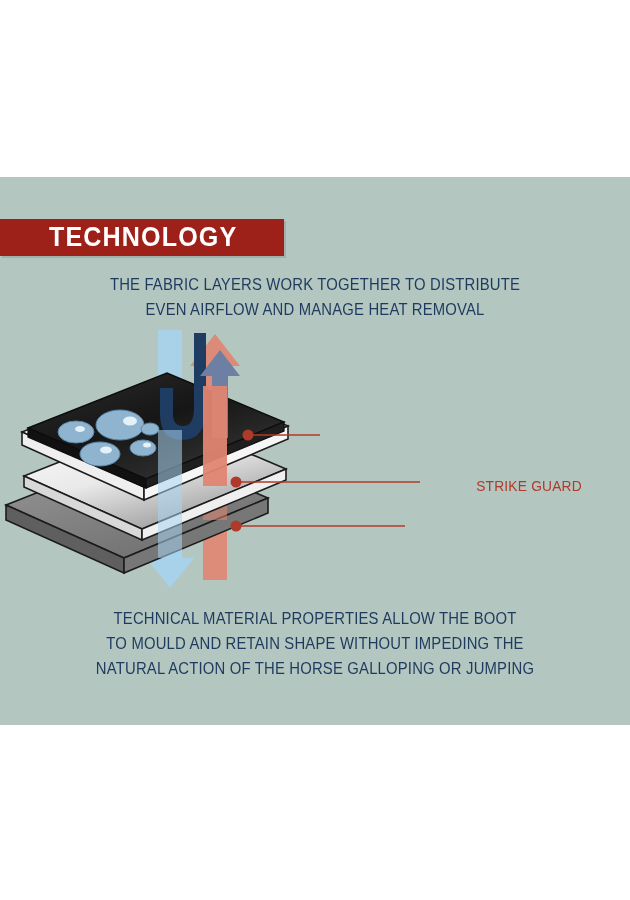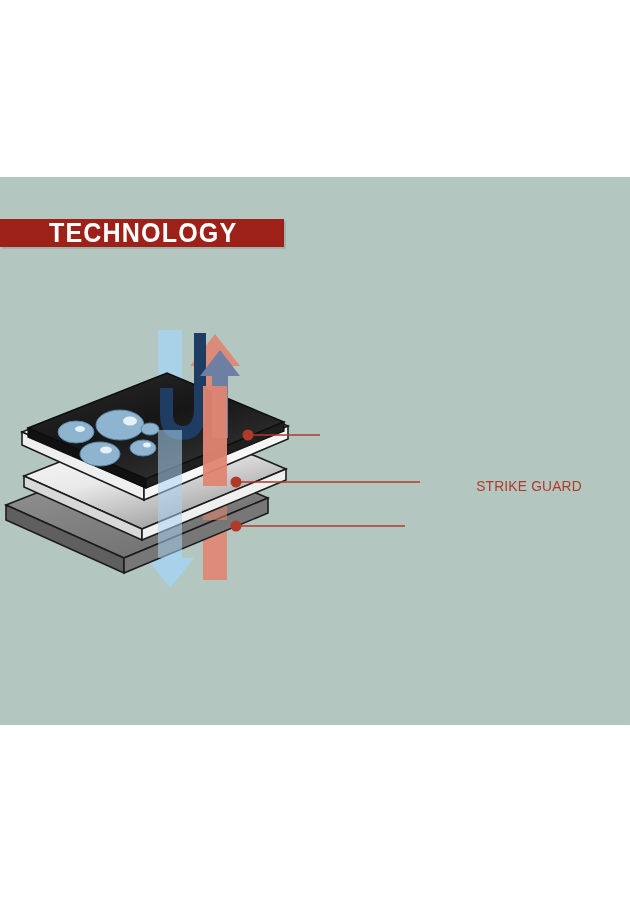--- a/index.html
+++ b/index.html
@@ -14,21 +14,21 @@
   
   #bg-panel {
     position:absolute; left:0; top:177px;
     width:630px; height:548px;
     background:#b3c6bf;
   }
 
   
   #banner {
     position:absolute; left:0; top:219px;
-    width:284px; height:28px;
+    width:284px; height:37px;
     background:#9e2119;
     display:flex; align-items:center;
     box-shadow:2px 2px 0 rgba(0,0,0,0.10);
   }
   #banner-text {
     color:#ffffff;
     font-size:27px;
     font-weight:bold;
     letter-spacing:1.2px;
     transform:scaleX(0.93);
@@ -77,20 +77,24 @@
 <body>
 
 <div id="page">
 
   <div id="bg-panel"></div>
 
   <div id="banner">
     <div id="banner-text">TECHNOLOGY</div>
   </div>
 
+  <div id="headline" class="copy">
+    <span>THE FABRIC LAYERS WORK TOGETHER TO DISTRIBUTE</span>
+    <span>EVEN AIRFLOW AND MANAGE HEAT REMOVAL</span>
+  </div>
 
   <div id="illus">
     <svg width="630" height="270" viewBox="0 0 630 270">
       <defs>
         <linearGradient id="gMid" x1="0" y1="0" x2="0.6" y2="1">
           <stop offset="0%" stop-color="#ffffff"></stop>
           <stop offset="55%" stop-color="#e9e9e9"></stop>
           <stop offset="100%" stop-color="#9c9c9c"></stop>
         </linearGradient>
         <linearGradient id="gBot" x1="0" y1="0" x2="0.7" y2="1">
@@ -173,14 +177,19 @@
         <circle cx="236" cy="152" r="5.5"></circle>
         <circle cx="236" cy="196" r="5.5"></circle>
       </g>
     </svg>
   </div>
 
   <div id="cal-strike" class="callout">
     <span>STRIKE GUARD</span>
   </div>
 
+  <div id="bodycopy" class="copy">
+    <span>TECHNICAL MATERIAL PROPERTIES ALLOW THE BOOT</span>
+    <span>TO MOULD AND RETAIN SHAPE WITHOUT IMPEDING THE</span>
+    <span>NATURAL ACTION OF THE HORSE GALLOPING OR JUMPING</span>
+  </div>
 
 </div>
 
 </body></html>

